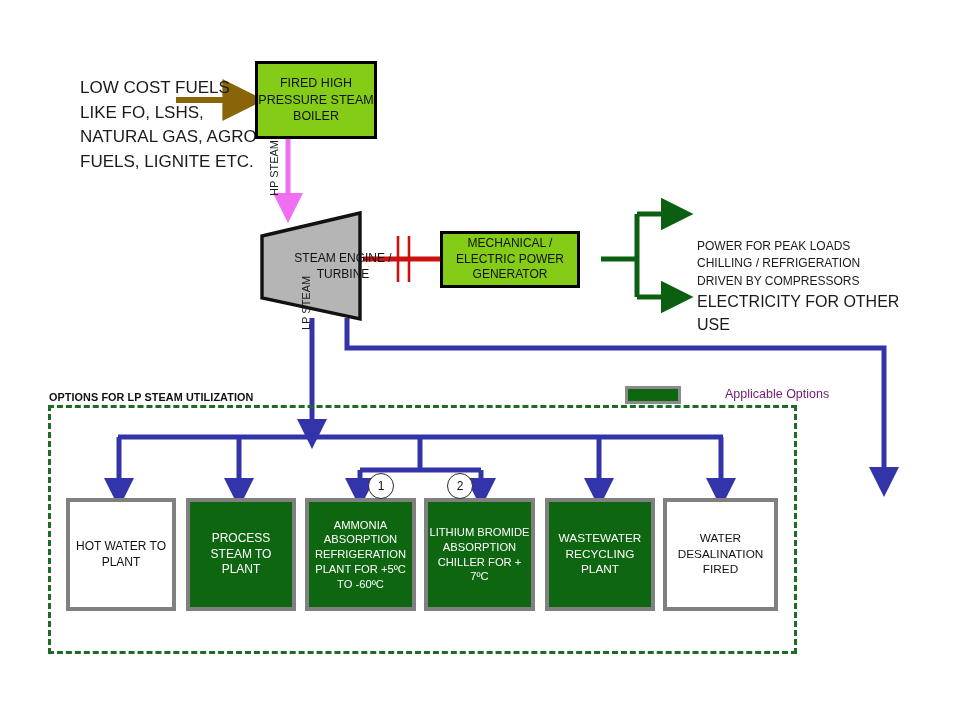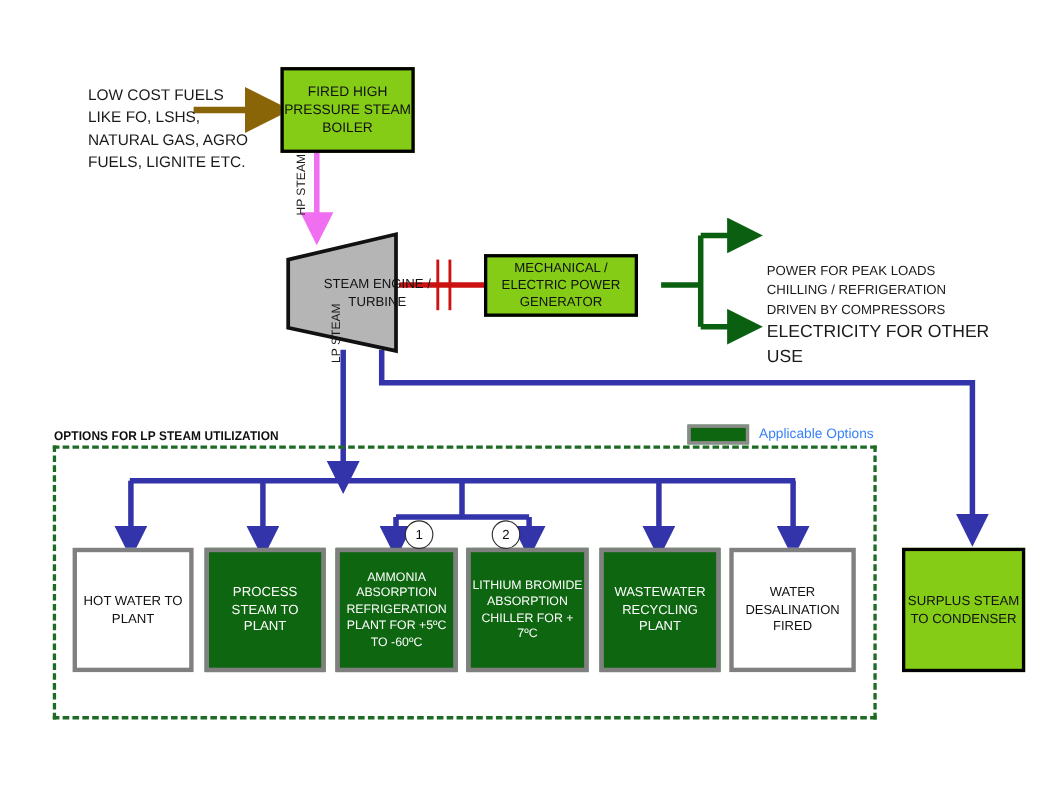--- a/index.html
+++ b/index.html
@@ -20,21 +20,21 @@
 
   .vlabel{position:absolute;color:#1a1a1a;
           transform:rotate(-90deg);transform-origin:left top;white-space:nowrap;}
 
   .dashbox{position:absolute;border:3px dashed #1d6b25;box-sizing:border-box;background:transparent;}
 
   .sectiontitle{position:absolute;font-weight:bold;color:#0f0f0f;white-space:nowrap;
                 font-size:11.5px;letter-spacing:.1px;transform:scaleX(.94);transform-origin:left center;}
 
   .legend-sw{position:absolute;background:#0e6610;border:3px solid #8a8a8a;box-sizing:border-box;}
-  .legend-tx{position:absolute;color:#3b82f6;white-space:nowrap;}
+  .legend-tx{position:absolute;color:#701a75;white-space:nowrap;margin-left:35px;}
 
   .numcircle{position:absolute;width:26px;height:26px;border:1.6px solid #2a2a2a;border-radius:50%;
              background:#ffffff;color:#111111;font-size:12px;display:flex;align-items:center;
              justify-content:center;box-sizing:border-box;}
 
   .turbine{position:absolute;left:259px;top:210px;width:104px;height:112px;}
   .turbine .tlabel{position:absolute;left:0;top:0;width:104px;height:112px;display:flex;
                    align-items:center;justify-content:center;text-align:center;color:#111111;
                    line-height:1.35;}
 </style>
@@ -80,21 +80,21 @@
     <line x1="119" y1="437" x2="119" y2="500" stroke="#3333aa" stroke-width="5" marker-end="url(#ah-blue)"></line>
     <line x1="239" y1="437" x2="239" y2="500" stroke="#3333aa" stroke-width="5" marker-end="url(#ah-blue)"></line>
     <line x1="599" y1="437" x2="599" y2="500" stroke="#3333aa" stroke-width="5" marker-end="url(#ah-blue)"></line>
     <line x1="721" y1="437" x2="721" y2="500" stroke="#3333aa" stroke-width="5" marker-end="url(#ah-blue)"></line>
 
     <path d="M420,437 L420,470 L360,470 M420,470 L481,470" stroke="#3333aa" stroke-width="5" fill="none"></path>
     <line x1="360" y1="470" x2="360" y2="500" stroke="#3333aa" stroke-width="5" marker-end="url(#ah-blue)"></line>
     <line x1="481" y1="470" x2="481" y2="500" stroke="#3333aa" stroke-width="5" marker-end="url(#ah-blue)"></line>
   </svg>
 
-  <div class="freetext" style="left:80px;top:76px;width:180px;font-size:14px;">LOW COST  FUELS
+  <div class="freetext" style="left:80px;top:76px;width:180px;font-size:17px;">LOW COST  FUELS
 LIKE FO, LSHS,
 NATURAL  GAS, AGRO
 FUELS, LIGNITE  ETC.</div>
 
   <div class="node boxgray" style="left:255px;top:61px;width:122px;height:78px;">
     <span class="lbl" style="font-size:12.5px;">FIRED HIGH
 PRESSURE
 STEAM  BOILER</span>
   </div>
 
@@ -165,20 +165,14 @@
 
   <div class="node boxwhite" style="left:663px;top:498px;width:115px;height:113px;">
     <span class="lbl" style="font-size:11.8px;">WATER
 DESALINATION
 FIRED</span>
   </div>
 
   <div class="numcircle" style="left:368px;top:473px;">1</div>
   <div class="numcircle" style="left:447px;top:473px;">2</div>
 
-  <div class="node boxgray" style="left:820px;top:498px;width:112px;height:113px;">
-    <span class="lbl" style="font-size:12px;">SURPLUS
-STEAM
-TO
-CONDENSER</span>
-  </div>
 
 </div>
 
 </body></html>

